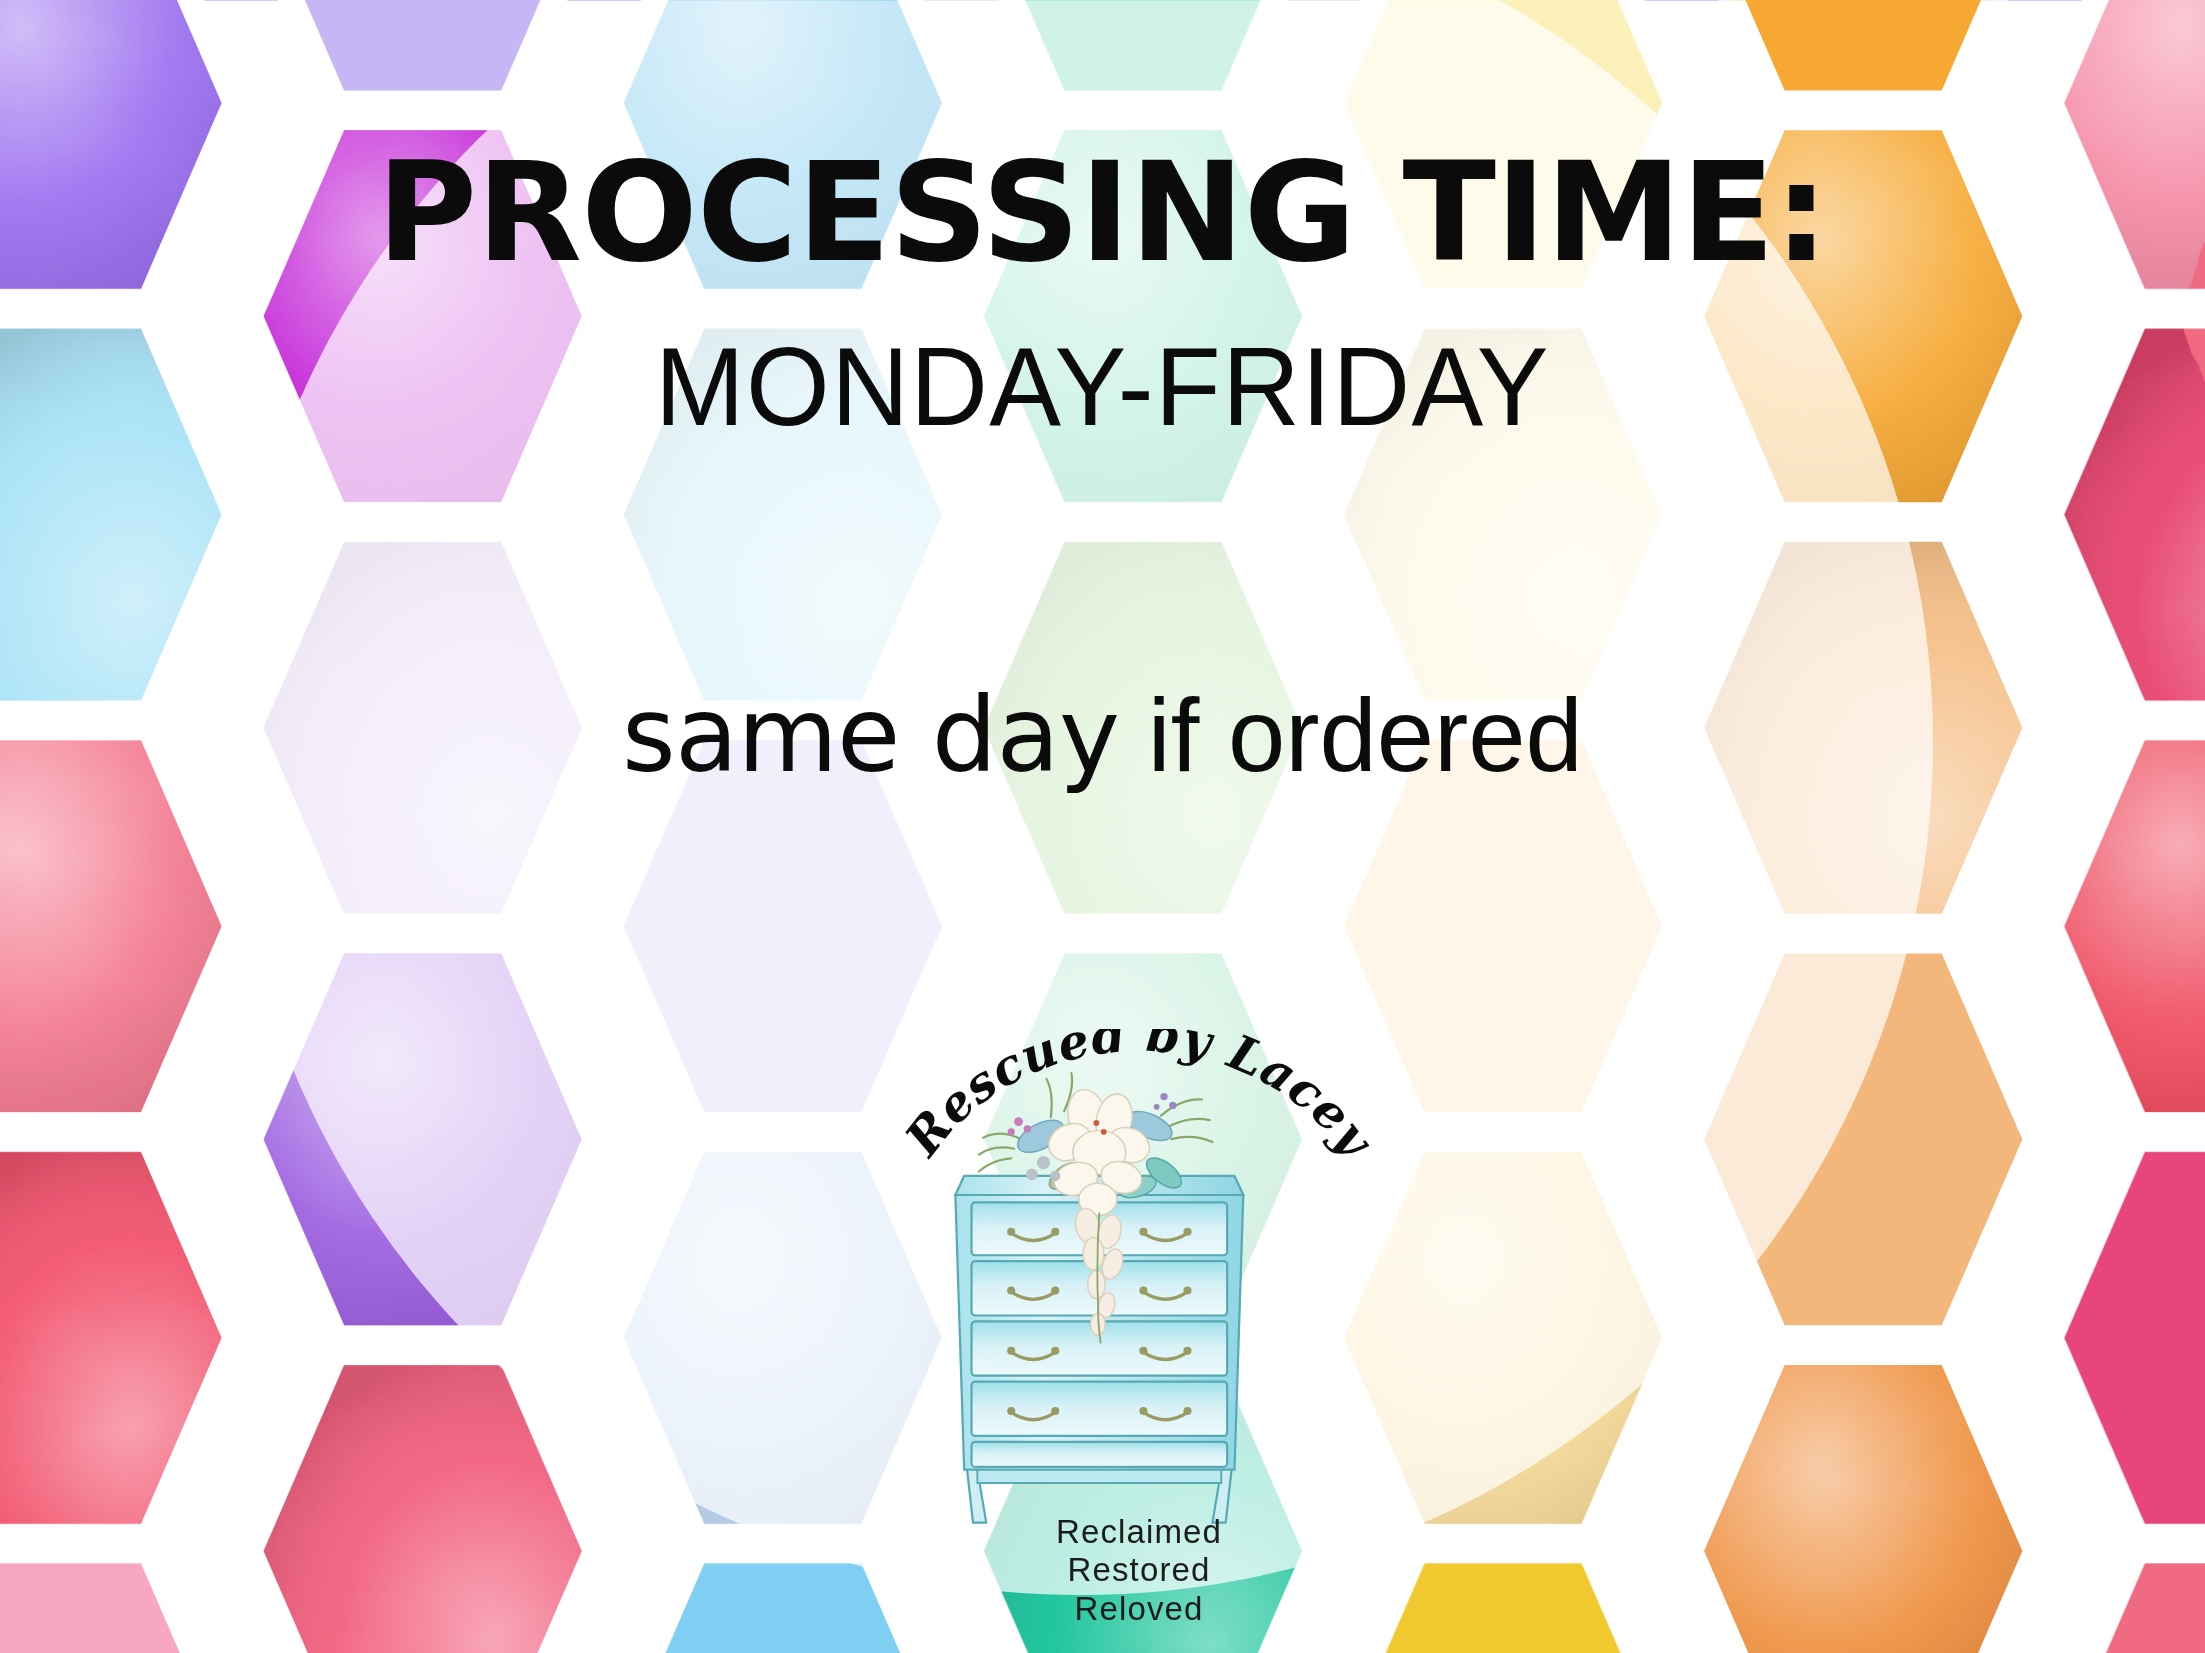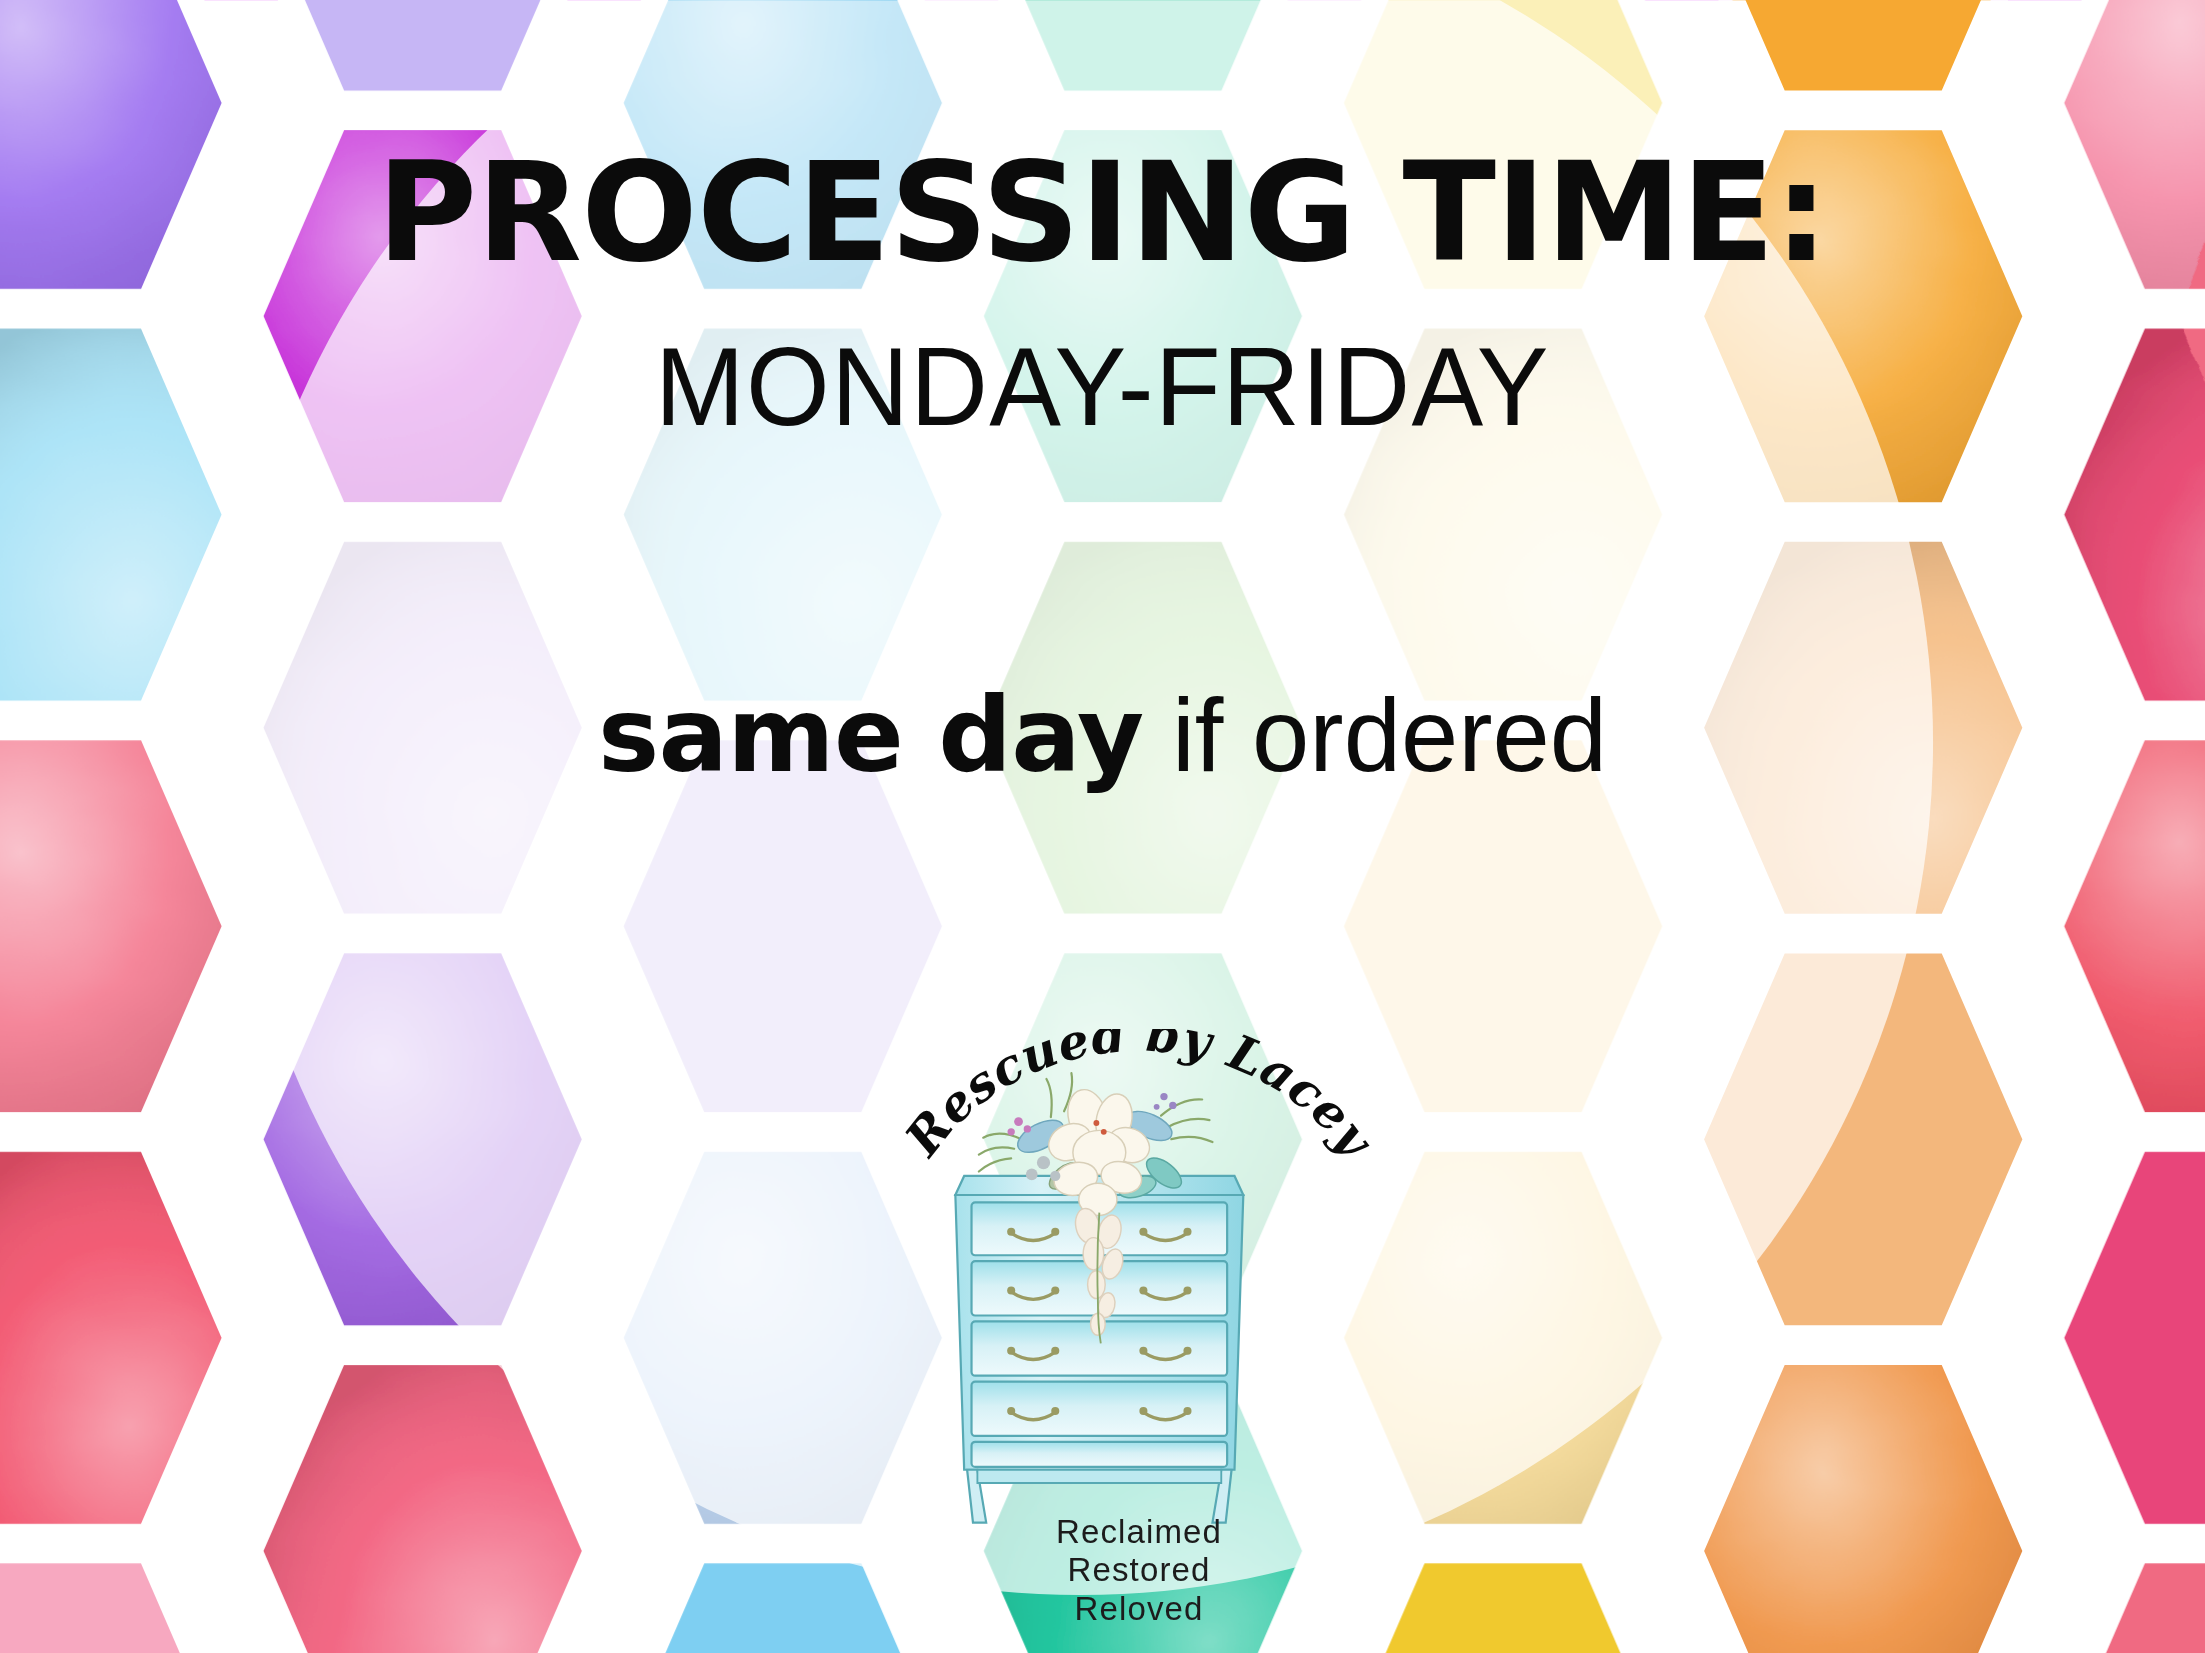--- a/index.html
+++ b/index.html
@@ -2,21 +2,21 @@
 <html style="font-size:11.8px"><head>
 <meta charset="utf-8">
 <style>
   html,body{margin:0;padding:0;background:#fff;}
   body{font-family:"Liberation Sans",sans-serif;}
 
   #stage{
     position:relative;
     width:2205px;height:1654px;
     overflow:hidden;
-    background:#f0abfc;
+    background:#8b5cf6;
   }
 
   
   #hexlayer{position:absolute;inset:0;}
   #hexlayer svg{display:block;width:2205px;height:1654px;}
 
   
   .txt{position:absolute;left:0;width:2205px;text-align:center;color:#0b0b0b;
        white-space:nowrap;line-height:1;}
 
@@ -33,21 +33,21 @@
     font-weight:normal;
     letter-spacing:1.5px;
     font-family:"Liberation Sans",sans-serif;
     transform:scaleX(0.96);
   }
   #line1{
     top:684px;
     font-size:103px;
     font-family:"Liberation Sans",sans-serif;
   }
-  #line1 .bold{font-weight:bold;font-family:"DejaVu Sans","Liberation Sans",sans-serif;letter-spacing:-0.7px;}
+  #line1 .bold{font-weight:normal;font-family:"DejaVu Sans","Liberation Sans",sans-serif;letter-spacing:-0.7px;}
   #line1 .reg{font-weight:normal;margin-top:36px;}
   #line2{
     top:849px;
     font-size:103px;
     font-weight:normal;
     font-family:"Liberation Sans",sans-serif;
   }
 
   
   #logo{position:absolute;left:867px;top:1029px;width:544px;height:595px;}

